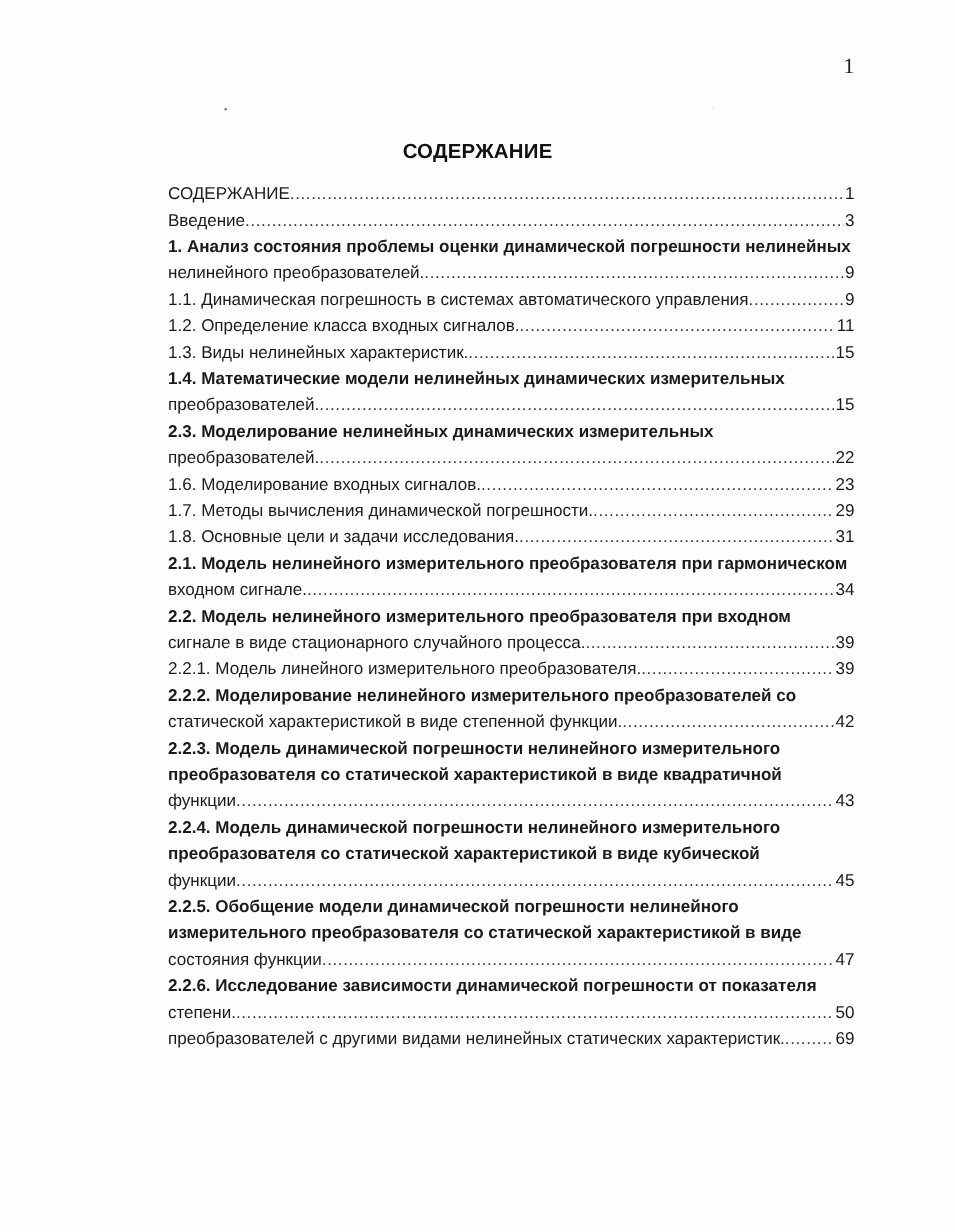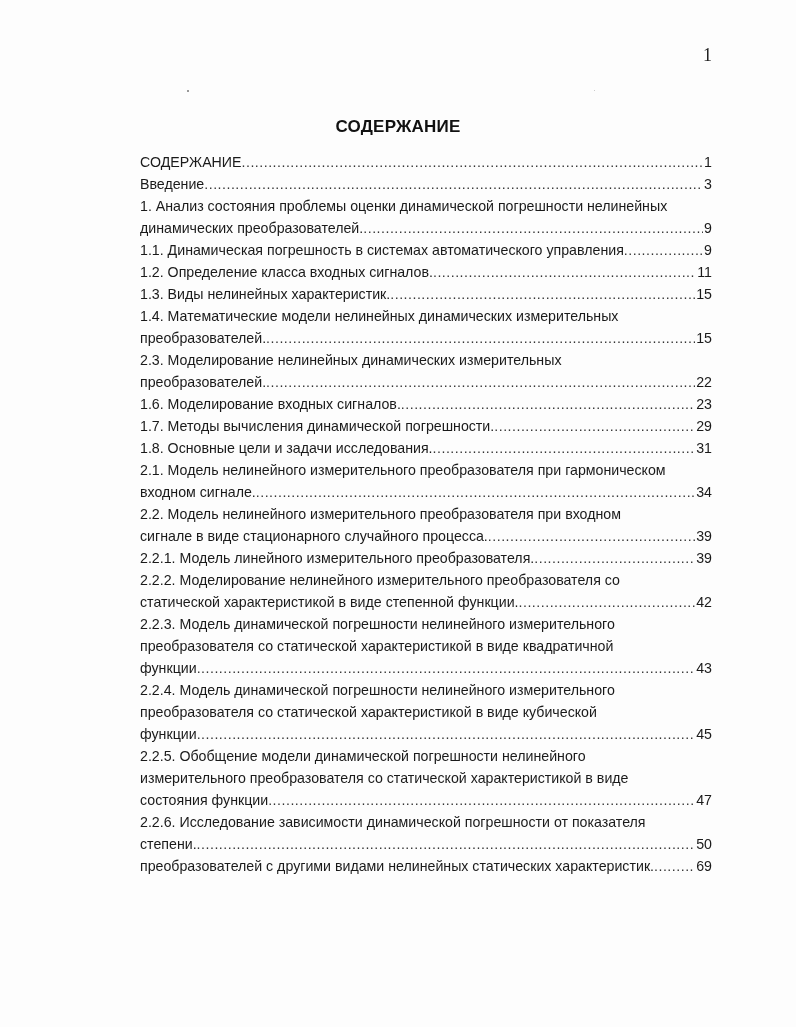--- a/index.html
+++ b/index.html
@@ -3,21 +3,21 @@
   <meta charset="utf-8">
   <style>
     html, body { margin: 0; padding: 0; background: #ffffff; }
     body { width: 796px; height: 1027px; position: relative; overflow: hidden; color: #111; }
     .page { position: absolute; left: 0; top: 0; width: 796px; height: 1027px; background: #fdfdfd; }
     .page-num { position: absolute; left: 703px; top: 45px; font-family: "Liberation Serif", serif; font-size: 18px; color: #222; }
     .speck { position: absolute; width: 2px; height: 2px; background: #777; border-radius: 1px; }
     .title { position: absolute; left: 0; width: 796px; top: 117px; text-align: center; font-family: "Liberation Sans", sans-serif; font-weight: bold; font-size: 17px; letter-spacing: 0.2px; color: #111; }
     .toc { position: absolute; left: 140px; top: 151px; width: 572px; font-family: "Liberation Sans", sans-serif; font-size: 14.2px; line-height: 22px; color: #1a1a1a; }
     .entry { display: block; }
-    .line { display: block; white-space: nowrap; overflow: hidden; }
+    .line { display: block; white-space: nowrap; overflow: hidden; font-weight: bold; }
     .last { display: flex; align-items: baseline; white-space: nowrap; }
     .last .txt { flex: 0 0 auto; }
     .last .dots { flex: 1 1 auto; overflow: hidden; white-space: nowrap; letter-spacing: 0.5px; color: #333; }
     .last .dots::before { content: "...................................................................................................................................................................................................................................."; }
     .last .pg { flex: 0 0 auto; padding-left: 1px; }
   </style>
 </head>
 <body>
 
 <div class="page">
@@ -36,21 +36,21 @@
       <div class="entry">
         <div class="last">
           <span class="txt">Введение</span>
           <span class="dots"></span>
           <span class="pg">3</span>
         </div>
       </div>
       <div class="entry">
         <span class="line">1. Анализ состояния проблемы оценки динамической погрешности нелинейных</span>
         <div class="last">
-          <span class="txt">динамических преобразователей. </span>
+          <span class="txt">нелинейного преобразователей. </span>
           <span class="dots"></span>
           <span class="pg">9</span>
         </div>
       </div>
       <div class="entry">
         <div class="last">
           <span class="txt">1.1. Динамическая погрешность в системах автоматического управления</span>
           <span class="dots"></span>
           <span class="pg">9</span>
         </div>
@@ -123,21 +123,21 @@
         </div>
       </div>
       <div class="entry">
         <div class="last">
           <span class="txt">2.2.1. Модель линейного измерительного преобразователя. </span>
           <span class="dots"></span>
           <span class="pg">39</span>
         </div>
       </div>
       <div class="entry">
-        <span class="line">2.2.2. Моделирование нелинейного измерительного преобразователя со</span>
+        <span class="line">2.2.2. Моделирование нелинейного измерительного преобразователей со</span>
         <div class="last">
           <span class="txt">статической характеристикой в виде степенной функции.</span>
           <span class="dots"></span>
           <span class="pg">42</span>
         </div>
       </div>
       <div class="entry">
         <span class="line">2.2.3. Модель динамической погрешности нелинейного измерительного</span>
         <span class="line">преобразователя со статической характеристикой в виде квадратичной</span>
         <div class="last">

